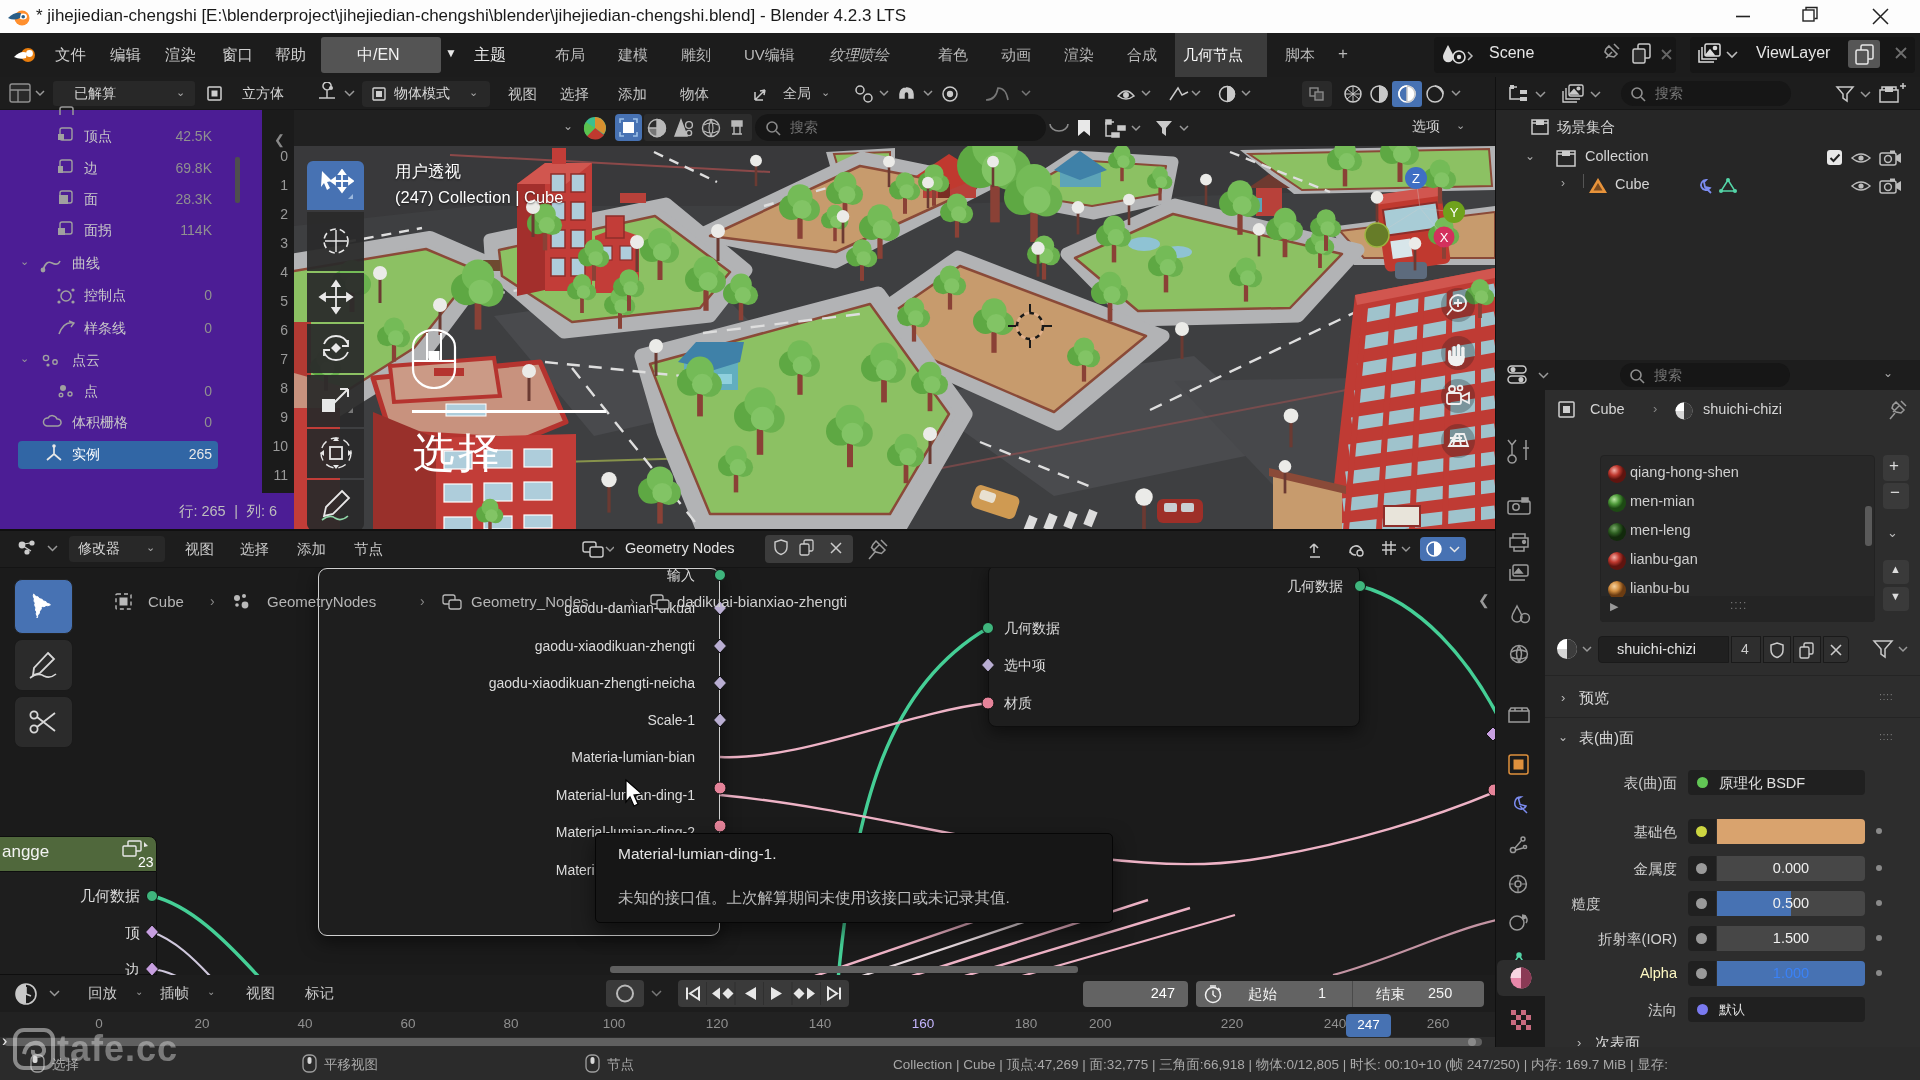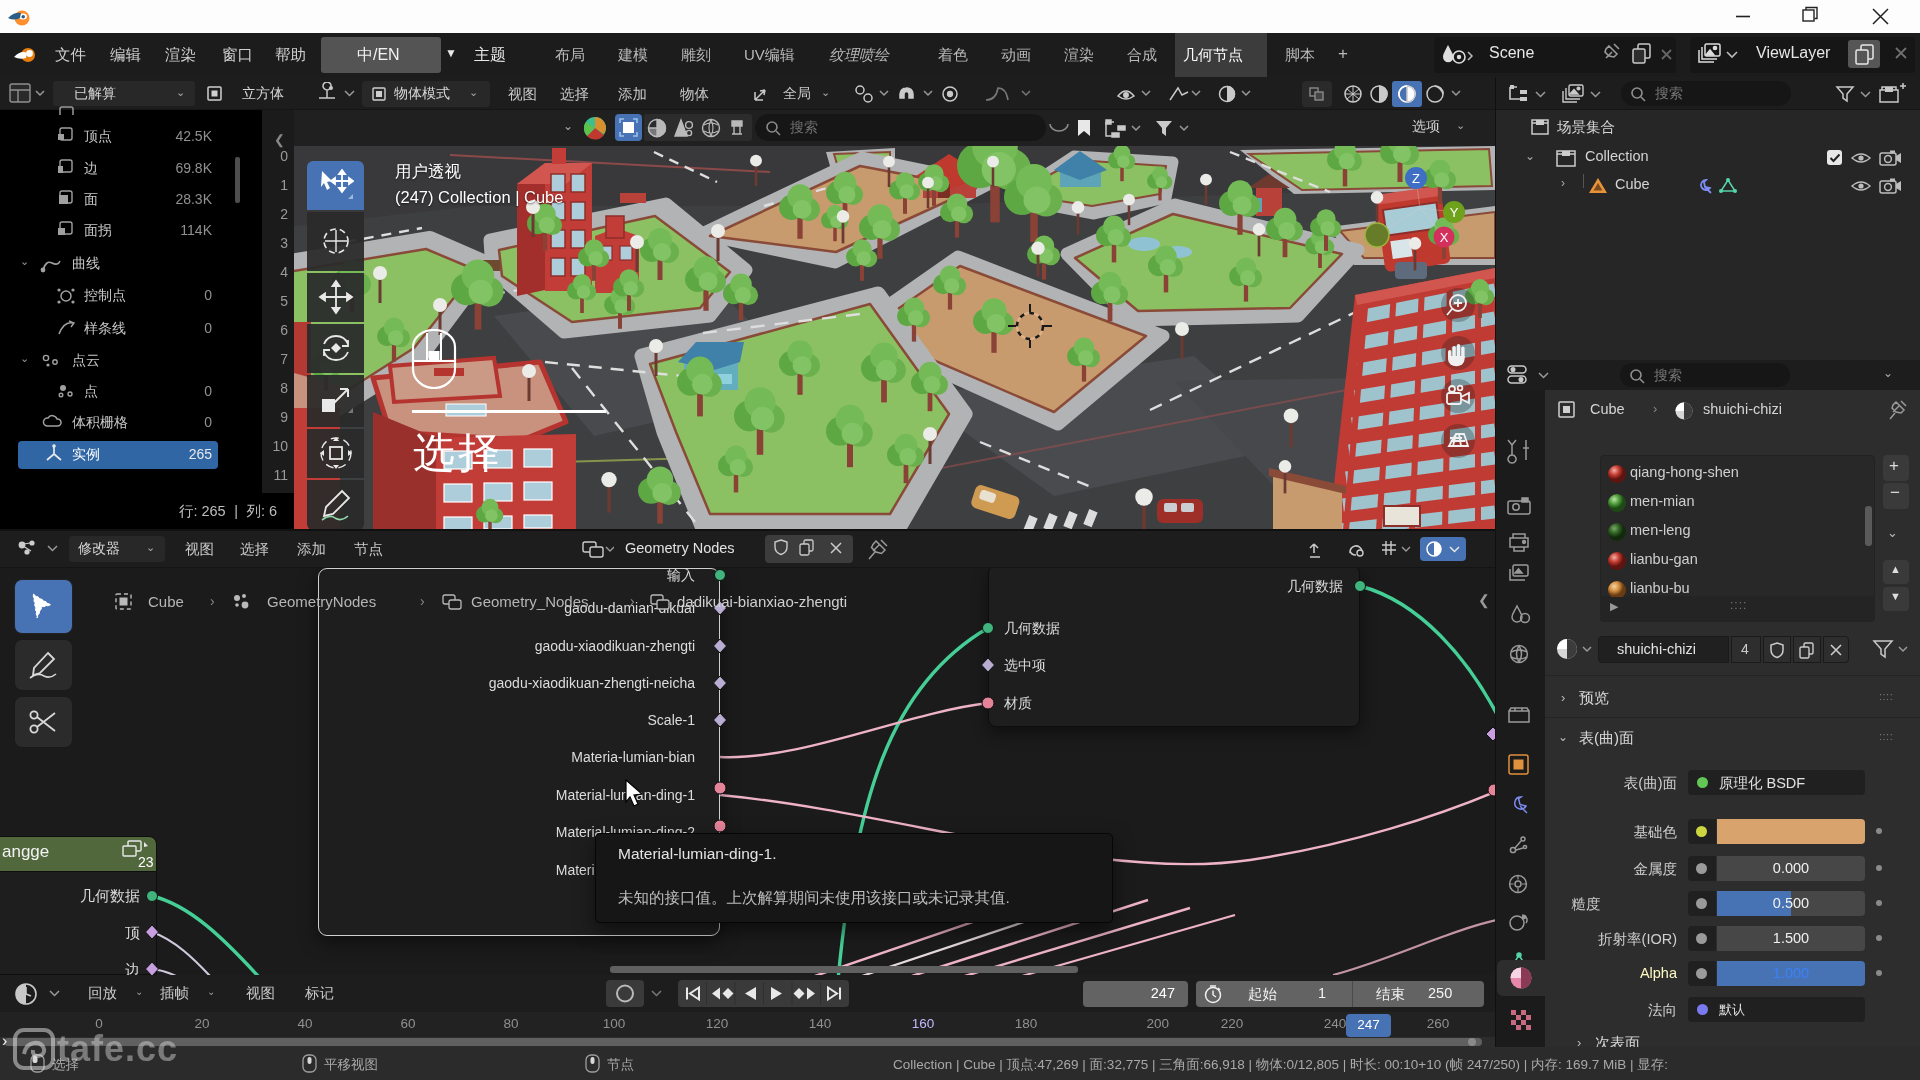--- a/index.html
+++ b/index.html
@@ -13,20 +13,21 @@
 <body>
 <div id="root">
 
 <div class="abs" id="titlebar" style="left:0;top:0;width:1920px;height:33px;background:#fdfdfd;">
   <svg class="abs" style="left:7px;top:4px;" width="26" height="26" viewBox="0 0 26 26">
     <circle cx="15" cy="14" r="7.5" fill="#ff8f2e"></circle>
     <ellipse cx="16" cy="12.5" rx="4" ry="3" fill="#fff"></ellipse>
     <path d="M1 14 Q7 8 14 9 L13 14 Q7 17 1 14Z" fill="#2a5e87"></path>
     <circle cx="16.2" cy="12.8" r="1.8" fill="#2a5e87"></circle>
   </svg>
+  <div class="txt" style="left:36px;top:6px;font-size:17px;color:#191919;">* jihejiedian-chengshi [E:\blenderproject\jihejiedian-chengshi\blender\jihejiedian-chengshi.blend] - Blender 4.2.3 LTS</div>
   <svg class="abs" style="left:1725px;top:0;" width="195" height="33" viewBox="0 0 195 33">
     <line x1="11" y1="16.5" x2="25" y2="16.5" stroke="#222" stroke-width="1.6"></line>
     <rect x="78" y="10" width="11" height="11" fill="none" stroke="#222" stroke-width="1.4"></rect>
     <path d="M81 10 v-2.5 h11 v11 h-2.5" fill="none" stroke="#222" stroke-width="1.4"></path>
     <path d="M148 9 L163 24 M163 9 L148 24" stroke="#222" stroke-width="1.5"></path>
   </svg>
 </div>
 
 <div class="abs" id="topbar" style="left:0;top:33px;width:1920px;height:44px;background:#1c1c1c;">
   <svg class="abs" style="left:12px;top:9px;" width="28" height="26" viewBox="0 0 28 26">
@@ -88,21 +89,21 @@
   <svg class="abs" style="left:1848px;top:7px" width="70" height="28" viewBox="0 0 70 28">
     <rect x="0" y="0" width="32" height="28" rx="3" fill="#565656"></rect>
     <g transform="translate(7,5)">
           <rect x="6" y="0" width="12" height="14" rx="1.5" fill="none" stroke="#e8e8e8" stroke-width="1.5"></rect>
           <rect x="1" y="5" width="12" height="14" rx="1.5" fill="#565656" stroke="#e8e8e8" stroke-width="1.5"></rect>
         </g>
     <path d="M48 8 l10 10 M58 8 l-10 10" stroke="#6f6f6f" stroke-width="1.8"></path>
   </svg>
 </div>
 
-<div class="abs" id="spreadsheet" style="left:0;top:77px;width:294px;height:453px;background:#000000;padding-left:21px;">
+<div class="abs" id="spreadsheet" style="left:0;top:77px;width:294px;height:453px;background:#4c1d95;padding-left:21px;">
   <div class="abs" style="left:0;top:0;width:294px;height:33px;background:#1d1d1d;border-bottom:1px solid #161616;"></div>
   <svg class="abs" style="left:8px;top:5px" width="40" height="24" viewBox="0 0 40 24">
     <rect x="2" y="2" width="20" height="18" rx="2" fill="#2a2a2a" stroke="#909090" stroke-width="1.4"></rect>
     <path d="M2 8 h20 M10 8 v12" stroke="#909090" stroke-width="1.4"></path>
     <path d="M28 9 l4 4 l4 -4" fill="none" stroke="#999" stroke-width="1.5"></path>
   </svg>
   <div class="abs" style="left:53px;top:4px;width:142px;height:25px;background:#282828;border-radius:3px;"></div>
   <div class="txt" style="left:74px;top:8px;font-size:14px;color:#d8d8d8;">已解算</div>
   <div class="txt" style="left:176px;top:9px;font-size:11px;color:#aaa;">⌄</div>
   <svg class="abs" style="left:205px;top:7px" width="22" height="20" viewBox="0 0 22 20">
@@ -1283,21 +1284,21 @@
   <div class="txt" style="left:59px;top:41px;width:80px;text-align:center;font-size:13.5px;color:#909090;">0</div>
   <div class="txt" style="left:162px;top:41px;width:80px;text-align:center;font-size:13.5px;color:#909090;">20</div>
   <div class="txt" style="left:265px;top:41px;width:80px;text-align:center;font-size:13.5px;color:#909090;">40</div>
   <div class="txt" style="left:368px;top:41px;width:80px;text-align:center;font-size:13.5px;color:#909090;">60</div>
   <div class="txt" style="left:471px;top:41px;width:80px;text-align:center;font-size:13.5px;color:#909090;">80</div>
   <div class="txt" style="left:574px;top:41px;width:80px;text-align:center;font-size:13.5px;color:#909090;">100</div>
   <div class="txt" style="left:677px;top:41px;width:80px;text-align:center;font-size:13.5px;color:#909090;">120</div>
   <div class="txt" style="left:780px;top:41px;width:80px;text-align:center;font-size:13.5px;color:#909090;">140</div>
   <div class="txt" style="left:883px;top:41px;width:80px;text-align:center;font-size:13.5px;color:#c4b5fd;">160</div>
   <div class="txt" style="left:986px;top:41px;width:80px;text-align:center;font-size:13.5px;color:#909090;">180</div>
-  <div class="txt" style="left:1089px;top:41px;width:80px;text-align:right;font-size:13.5px;color:#909090;">200</div>
+  <div class="txt" style="left:1089px;top:41px;width:80px;text-align:left;font-size:13.5px;color:#909090;">200</div>
   <div class="txt" style="left:1192px;top:41px;width:80px;text-align:center;font-size:13.5px;color:#909090;">220</div>
   <div class="txt" style="left:1295px;top:41px;width:80px;text-align:center;font-size:13.5px;color:#909090;">240</div>
   <div class="txt" style="left:1398px;top:41px;width:80px;text-align:center;font-size:13.5px;color:#909090;">260</div>
   <div class="abs" style="left:1346px;top:39px;width:45px;height:23px;background:#4772b3;border-radius:4px;"></div>
   <div class="txt" style="left:1346px;top:42px;width:45px;text-align:center;font-size:13.5px;color:#fff;">247</div>
 
   <div class="abs" style="left:0;top:62px;width:1495px;height:10px;background:#2c2c2c;"></div>
   <div class="abs" style="left:4px;top:63px;width:1478px;height:8px;background:#606060;border-radius:4px;"></div>
   <div class="abs" style="left:1468px;top:63px;width:8px;height:8px;background:#8a8a8a;border-radius:4px;"></div>
 </div>

